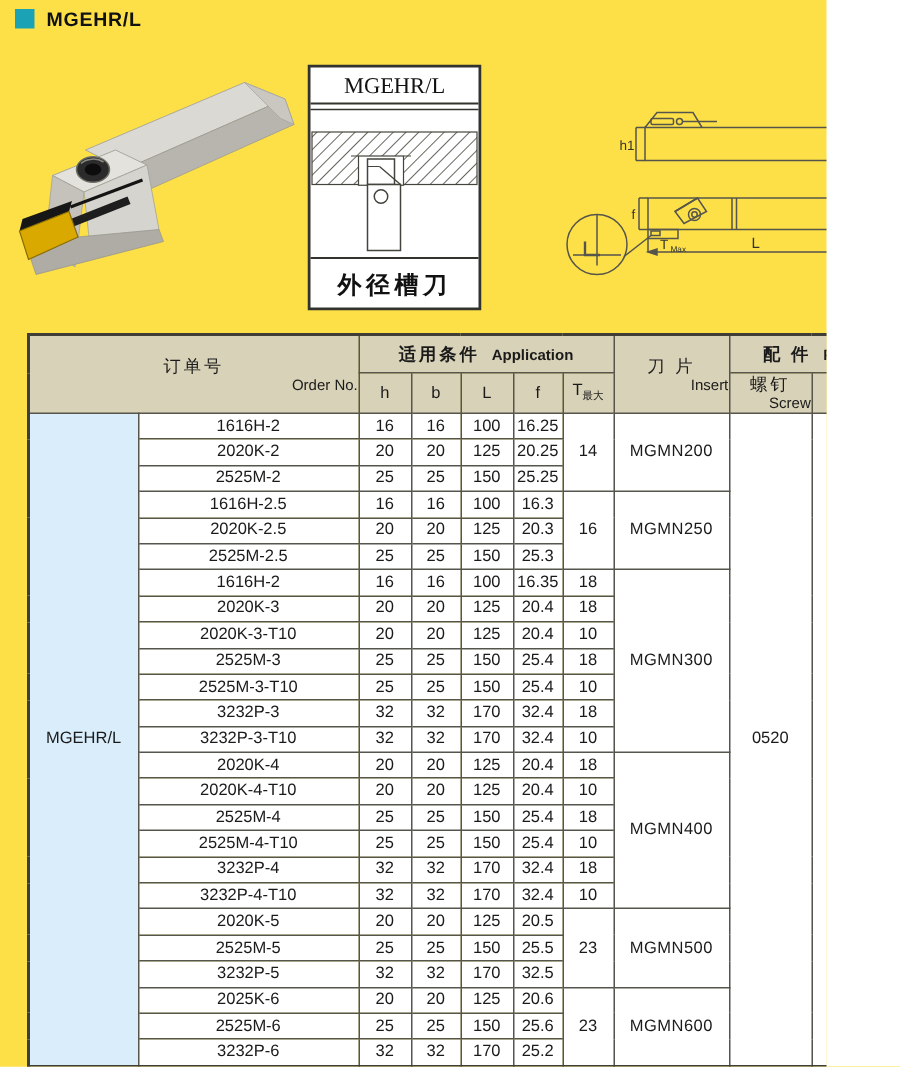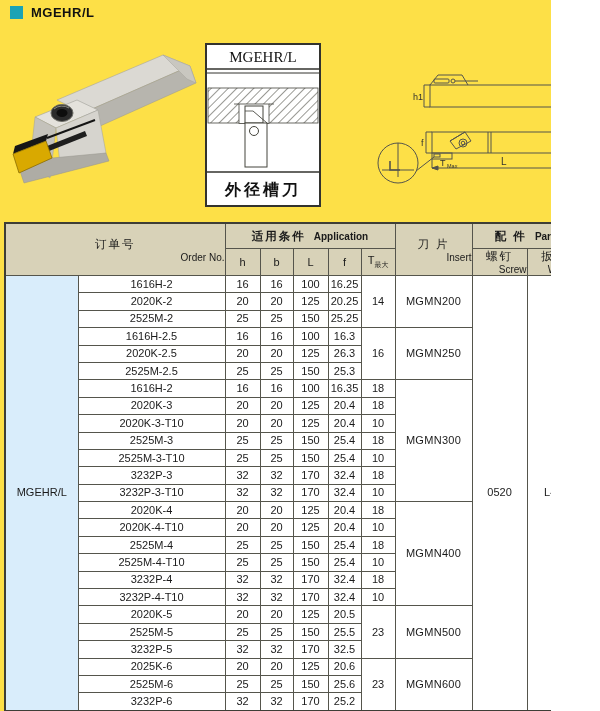--- a/index.html
+++ b/index.html
@@ -9,21 +9,21 @@
   
   .title-row{position:absolute;left:10px;top:5px;display:flex;align-items:center;}
   .title-square{width:13px;height:13px;background:#1ba3b5;display:inline-block;}
   .title-text{margin-left:8px;font-size:13px;font-weight:700;color:#111;letter-spacing:.5px;}
 
   svg{position:absolute;}
   .diag-text{font-family:"Liberation Serif","DejaVu Serif",serif;}
   .cjk{font-family:"Liberation Sans","DejaVu Sans",sans-serif;}
 
   
-  table.spec{position:absolute;left:4px;top:222px;width:578px;border-collapse:collapse;table-layout:fixed;
+  table.spec{position:absolute;left:18px;top:222px;width:578px;border-collapse:collapse;table-layout:fixed;
     border:2px solid #3e3e36;font-size:11px;color:#1a1a1a;}
   table.spec th,table.spec td{border:1px solid #55554c;text-align:center;vertical-align:middle;padding:0;}
   table.spec thead th{background:#d8d2b8;height:24px;font-weight:400;}
   table.spec thead .zh{font-size:11.5px;letter-spacing:2px;}
   table.spec thead .en{font-size:10px;letter-spacing:0;text-align:right;}
   table.spec thead .inline-hdr{display:inline-flex;gap:8px;align-items:baseline;letter-spacing:1px;font-weight:bold;}
   table.spec thead sub{font-size:7px;}
   table.spec tbody td{height:16.4px;line-height:1;background:#fff;}
   table.spec tbody tr.group-start td{border-top:1.5px solid #3e3e36;text-align:center;}
   td.series-cell{background:#d9edfb !important;font-size:11px;}
@@ -232,21 +232,21 @@
           <td>100</td>
           <td>16.3</td>
           <td rowspan="3">16</td>
           <td class="insert-cell" rowspan="3">MGMN250</td>
         </tr>
         <tr>
           <td>2020K-2.5</td>
           <td>20</td>
           <td>20</td>
           <td>125</td>
-          <td>26.3</td>
+          <td>20.3</td>
         </tr>
         <tr>
           <td>2525M-2.5</td>
           <td>25</td>
           <td>25</td>
           <td>150</td>
           <td>25.3</td>
         </tr>
         <tr class="group-start">
           <td>1616H-2</td>

